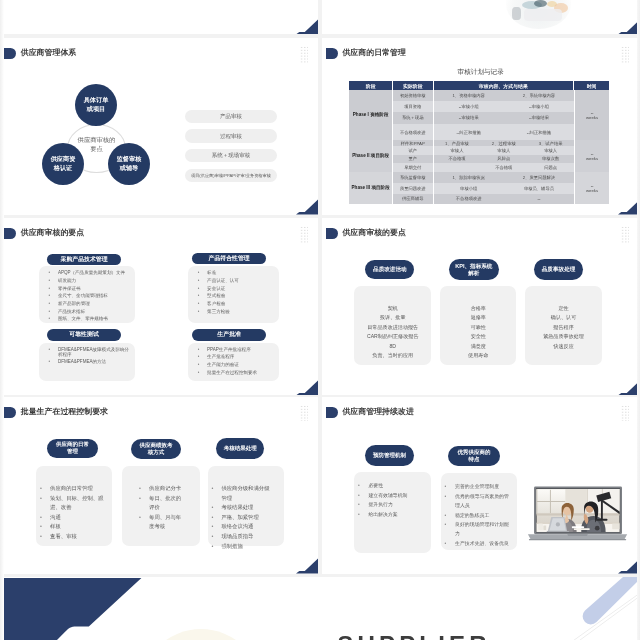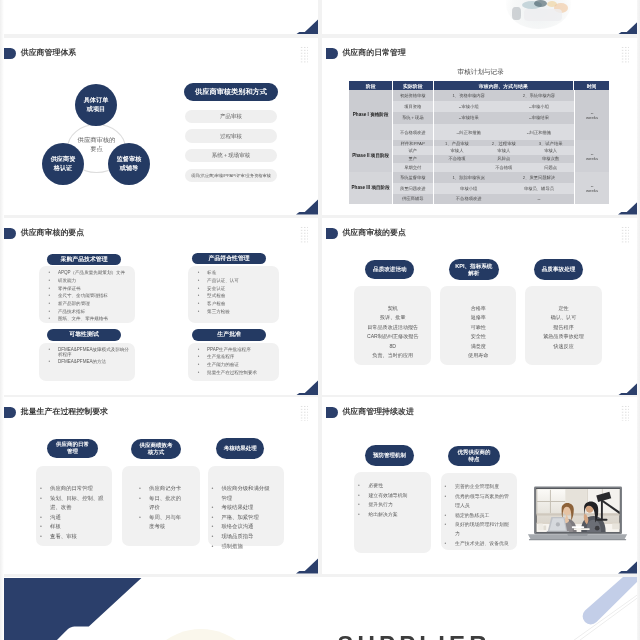--- a/index.html
+++ b/index.html
@@ -65,21 +65,20 @@
         <div style="position:absolute;left:25px;top:40px;width:59px;height:49px;border:0.7px solid #dcdcdc;border-radius:50%;box-sizing:border-box;"></div>
         <div class="ctext" style="left:19px;top:51px;width:71px;font-size:6.3px;line-height:9px;white-space:pre-line;color:#5d5d5d;">供应商审核的
 要点</div>
         <div style="position:absolute;border-radius:50%;background:#243a63;color:#fff;display:flex;align-items:center;justify-content:center;text-align:center;font-size:6.2px;line-height:8.8px;white-space:pre-line;font-weight:bold;left:33px;top:0px;width:42px;height:42px;"><span>具体订单
 或项目</span></div>
         <div style="position:absolute;border-radius:50%;background:#243a63;color:#fff;display:flex;align-items:center;justify-content:center;text-align:center;font-size:6.2px;line-height:8.8px;white-space:pre-line;font-weight:bold;left:0px;top:59px;width:42px;height:42px;"><span>供应商资
 格认证</span></div>
         <div style="position:absolute;border-radius:50%;background:#243a63;color:#fff;display:flex;align-items:center;justify-content:center;text-align:center;font-size:6.2px;line-height:8.8px;white-space:pre-line;font-weight:bold;left:66px;top:59px;width:42px;height:42px;"><span>监督审核
 或辅导</span></div>
       </div>
-      <div class="pill" style="left:184px;top:44.7px;width:94px;height:18px;font-size:7.2px;"><span>供应商审核类别和方式</span></div>
       <div class="greypill" style="left:184.8px;top:71.5px;width:92.3px;height:13.2px;font-size:5.5px;">
         <span>产品审核</span>
       </div>
       <div class="greypill" style="left:184.8px;top:91.2px;width:92.3px;height:13.2px;font-size:5.5px;">
         <span>过程审核</span>
       </div>
       <div class="greypill" style="left:184.8px;top:111.0px;width:92.3px;height:13.2px;font-size:5.5px;">
         <span>系统＋现场审核</span>
       </div>
       <div class="greypill" style="left:184.8px;top:130.8px;width:92.3px;height:13.2px;font-size:4.2px;">

